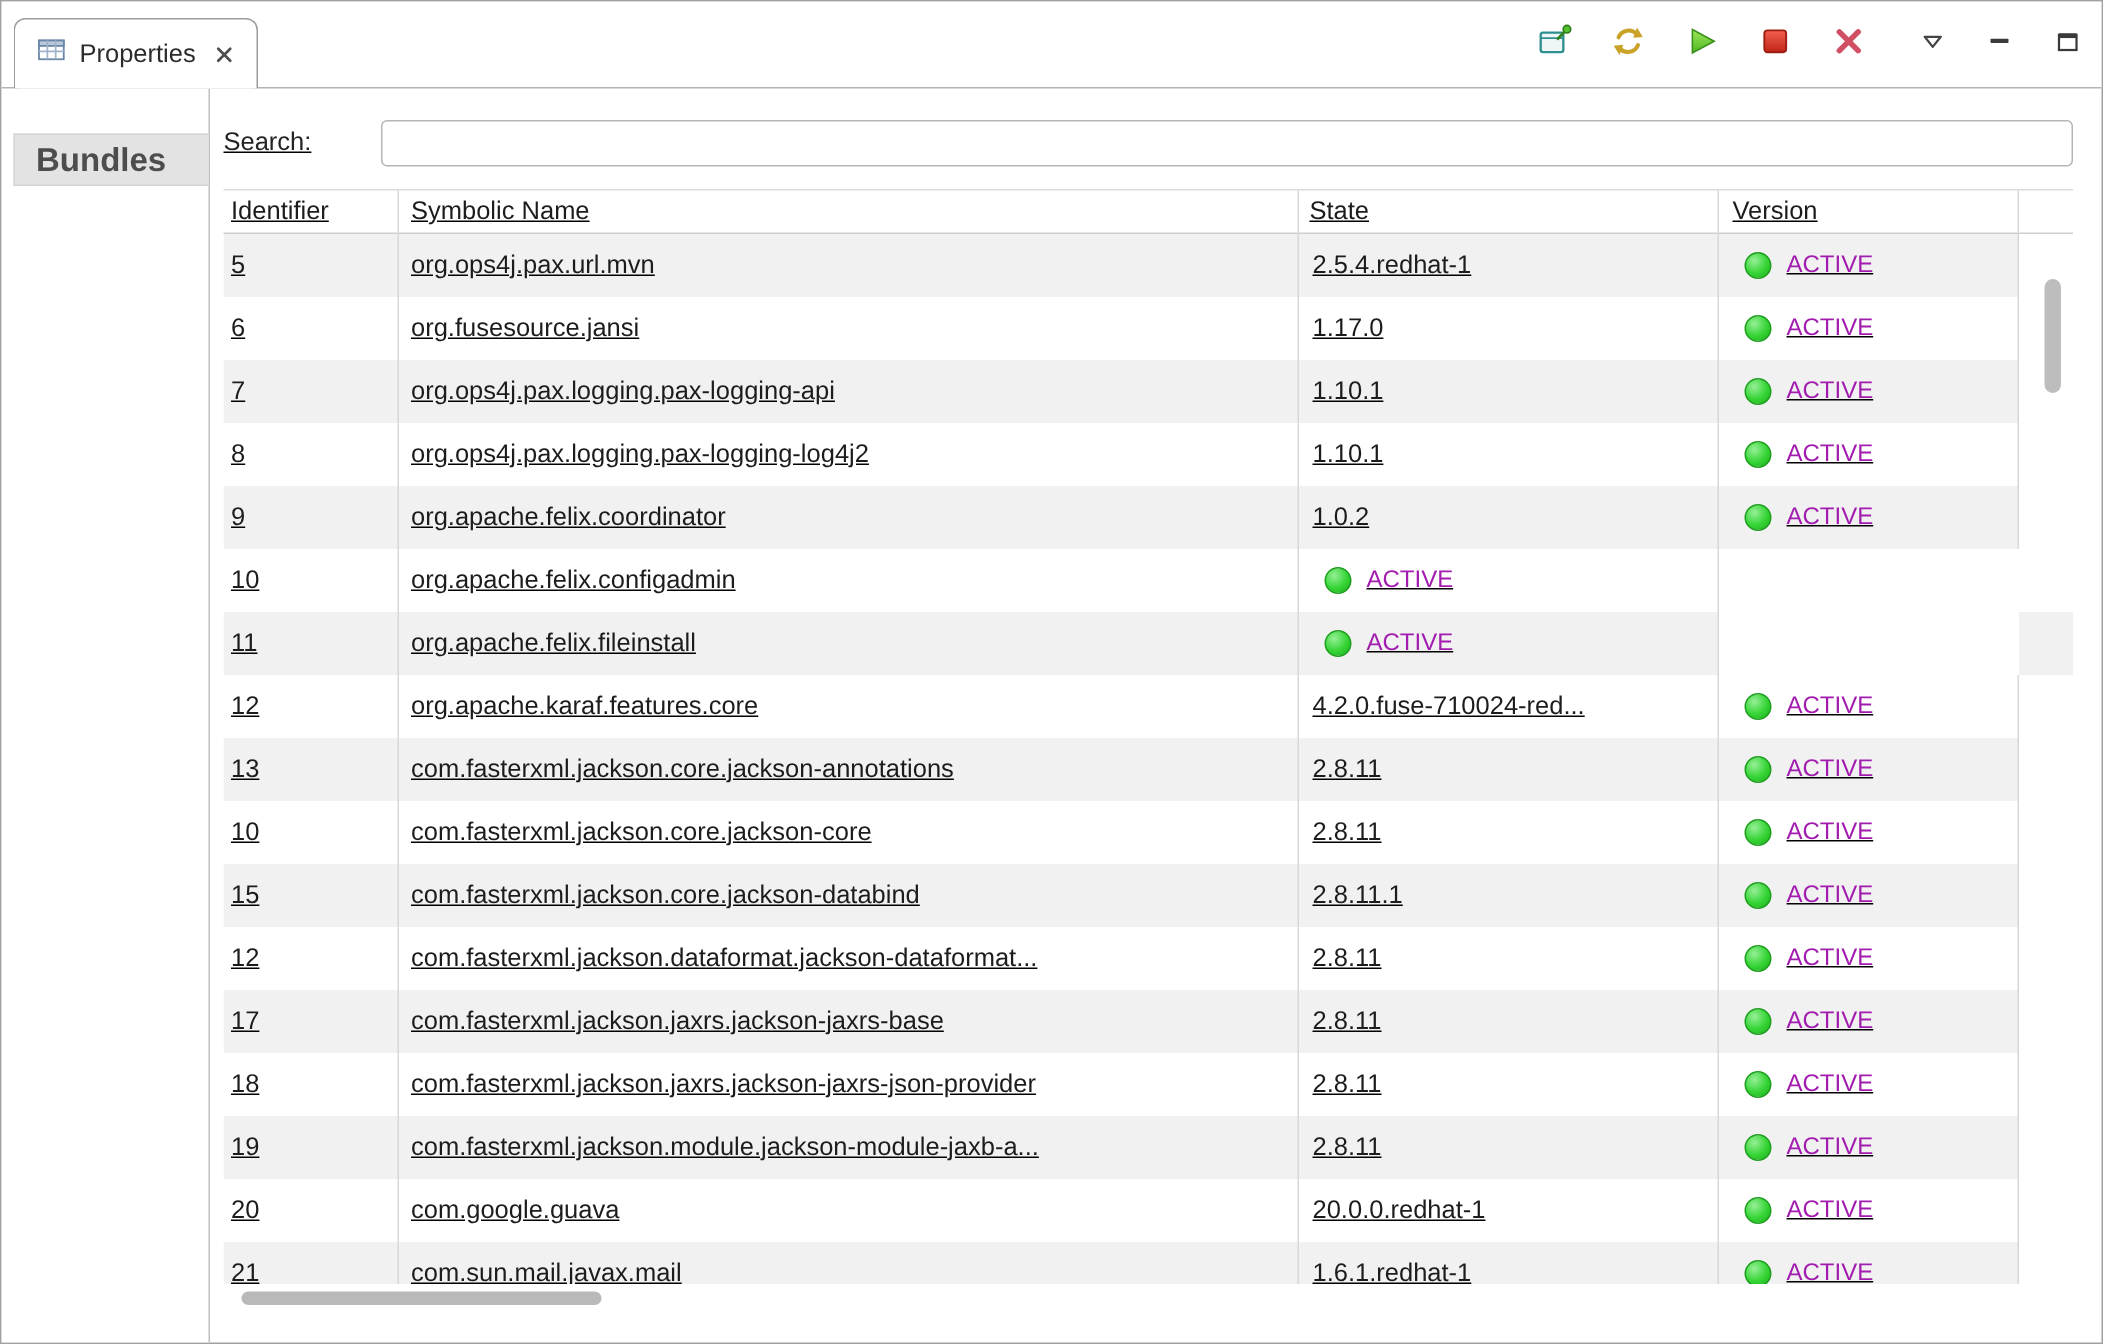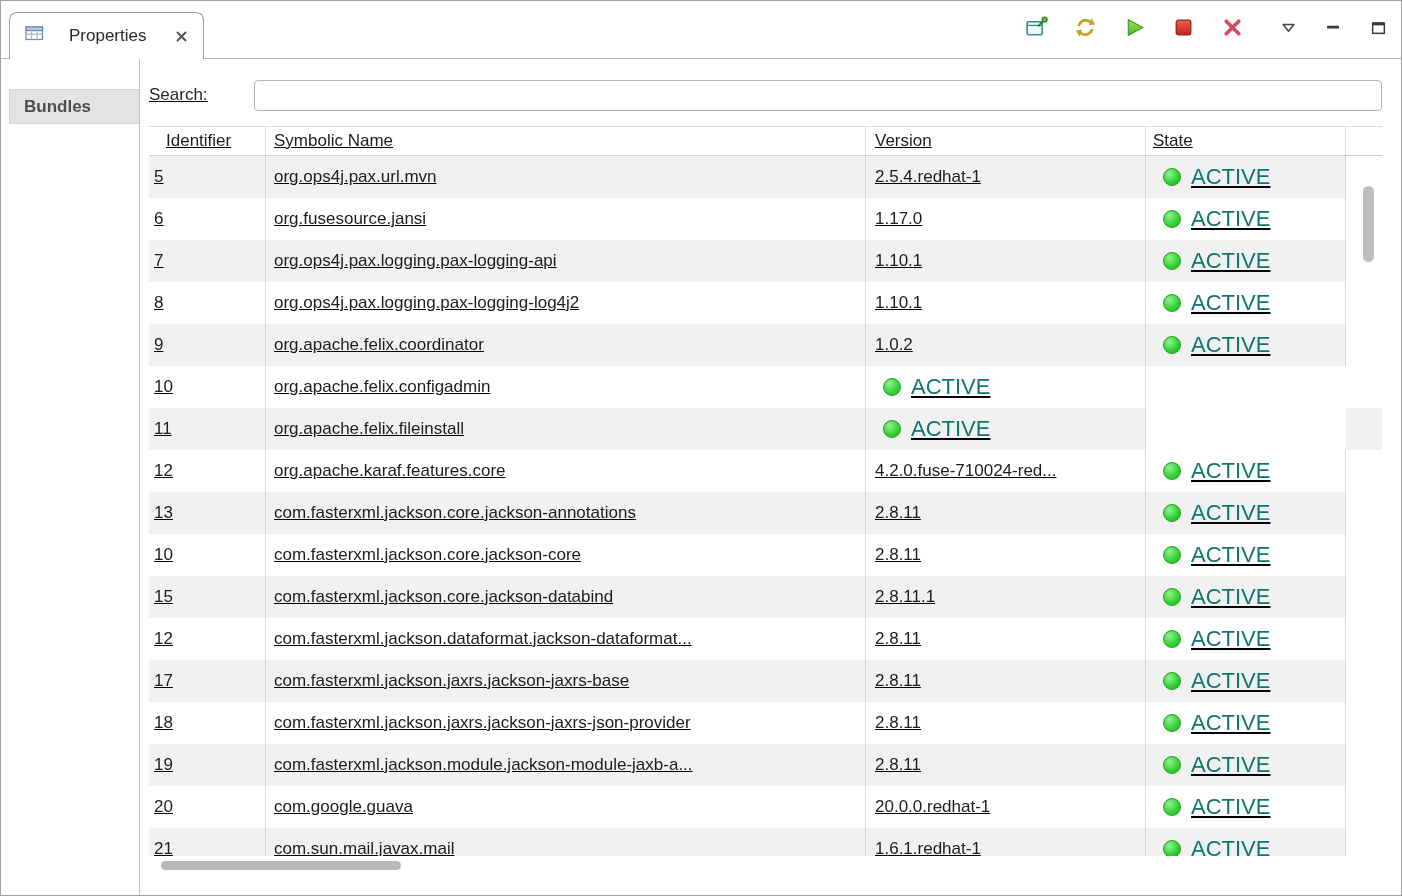--- a/index.html
+++ b/index.html
@@ -6,66 +6,66 @@
   html,body { margin:0; padding:0; background:#ffffff; }
   body { font-family: "Liberation Sans", "DejaVu Sans", sans-serif; }
 
   .app { width:1402px; height:896px; border:1px solid #a0a0a0; background:#fff; overflow:hidden; position:relative; }
 
   
   .tabbar { position:relative; height:58px; background:#ffffff; }
   .tabbar-line { position:absolute; left:0; right:0; bottom:0; height:1px; background:#b3b3b3; z-index:1; }
   .tab { position:absolute; left:8px; bottom:0; height:47px; z-index:2; background:#ffffff;
          border:1px solid #9c9c9c; border-bottom:none; border-radius:8px 8px 0 0;
-         display:flex; align-items:center; gap:25px; padding:0 15px; font-size:17px; color:#2b2b2b; }
+         display:flex; align-items:center; gap:9px; padding:0 15px; font-size:17px; color:#2b2b2b; }
   .tab-close { display:flex; align-items:center; margin-left:4px; cursor:pointer; }
 
   .toolbar { position:absolute; right:14px; top:13px; display:flex; align-items:center; z-index:3; }
   .tool-group { display:flex; align-items:center; gap:23px; }
   .view-group { display:flex; align-items:center; gap:27px; margin-left:34px; }
   .tbtn { display:flex; align-items:center; justify-content:center; width:26px; height:26px; cursor:pointer; }
   .vbtn { display:flex; align-items:center; justify-content:center; width:18px; height:18px; cursor:pointer; }
 
   
   .content { display:flex; height:836px; }
   .sidebar { width:139px; border-right:1px solid #bfbfbf; background:#fff; flex:none; }
   .sidebar-item { margin:30px 0 0 8px; height:35px; line-height:33px; background:#e3e3e3;
                   border:1px solid #d4d4d4; border-right:none;
-                  font-weight:bold; font-size:17px; color:#4d4d4d; padding-left:14px; cursor:pointer; }
+                  font-weight:bold; font-size:22px; color:#4d4d4d; padding-left:14px; cursor:pointer; }
   .main { flex:1; padding:0 19px 0 9px; position:relative;text-decoration:underline; }
 
   
   .search-row { display:flex; align-items:center; margin-top:20px; height:32px; }
   .search-label { width:105px; font-size:17px; color:#242424; flex:none; }
   .search-input { flex:1; height:31px; border:1px solid #b5b5b5; border-radius:4px; padding:0 8px;
                   font-size:16px; font-family:inherit; color:#222; outline:none; background:#fff; }
 
   
   .table-area { position:relative; margin-top:15px; }
   .grid { display:grid; grid-template-columns:117px 600px 280px 200px 1fr; }
   .thead { height:30px; border-top:1px solid #dcdcdc; border-bottom:1px solid #cfcfcf; background:#fff; }
   .hcell { line-height:28px; font-size:17px; color:#1c1c1c; white-space:nowrap; overflow:hidden;
            border-right:1px solid #d8d8d8; cursor:pointer; }
-  .h-id { padding-left:5px;margin-left:12px; } .h-name { padding-left:8px; } .h-ver { padding-left:9px; } .h-state { padding-left:7px; }
+  .h-id { padding-left:5px; } .h-name { padding-left:8px; } .h-ver { padding-left:9px; } .h-state { padding-left:7px; }
   .h-fill { border-right:none; }
 
   .tbody { height:700px; overflow:hidden; }
   .trow { height:42px; background:#ffffff; }
   .trow.alt { background:#f1f1f2; }
   .cell { line-height:42px; font-size:17px; color:#1c1c1c; white-space:nowrap; overflow:hidden;
           border-right:1px solid #d8d8d8; }
   .c-id { padding-left:5px; }
   .c-name { padding-left:8px; }
   .c-ver { padding-left:9px; }
   .c-state { display:flex; align-items:center; padding-left:17px; gap:10px; }
   .c-fill { border-right:none; background:#ffffff; }
   .dot { width:18px; height:18px; border-radius:50%; flex:none;
          background: radial-gradient(circle at 35% 30%, #96f096, var(--state-green,#35d435) 55%, #1fae1f);
          border:1px solid #1d9e1d; }
-  .state-text { font-size:22px; color:#0f766e; }
+  .state-text { font-size:16px; color:#a21caf; }
 
   
   .vthumb { position:absolute; right:8px; top:60px; width:11px; height:76px; border-radius:6px; background:#bdbdbd; cursor:pointer; }
   .hscroll { position:relative; height:20px; }
   .hthumb { position:absolute; left:12px; top:5px; width:240px; height:9px; border-radius:5px; background:#b9b9b9; cursor:pointer; }
 </style>
 </head>
 <body>
 
 <div class="app">
@@ -168,22 +168,22 @@
 
       <div class="search-row">
         <span class="search-label">Search:</span>
         <input class="search-input" type="text" value="" style="">
       </div>
 
       <div class="table-area">
         <div class="thead grid">
           <div class="hcell h-id">Identifier</div>
           <div class="hcell h-name">Symbolic Name</div>
+          <div class="hcell h-state">State</div>
           <div class="hcell h-ver">Version</div>
-          <div class="hcell h-state">State</div>
           <div class="hcell h-fill"></div>
         </div>
         <div class="tbody">
             <div class="trow grid alt">
               <div class="cell c-id">5</div>
               <div class="cell c-name">org.ops4j.pax.url.mvn</div>
               <div class="cell c-ver">2.5.4.redhat-1</div>
               <div class="cell c-state">
                 <span class="dot"></span>
                 <span class="state-text">ACTIVE</span>

